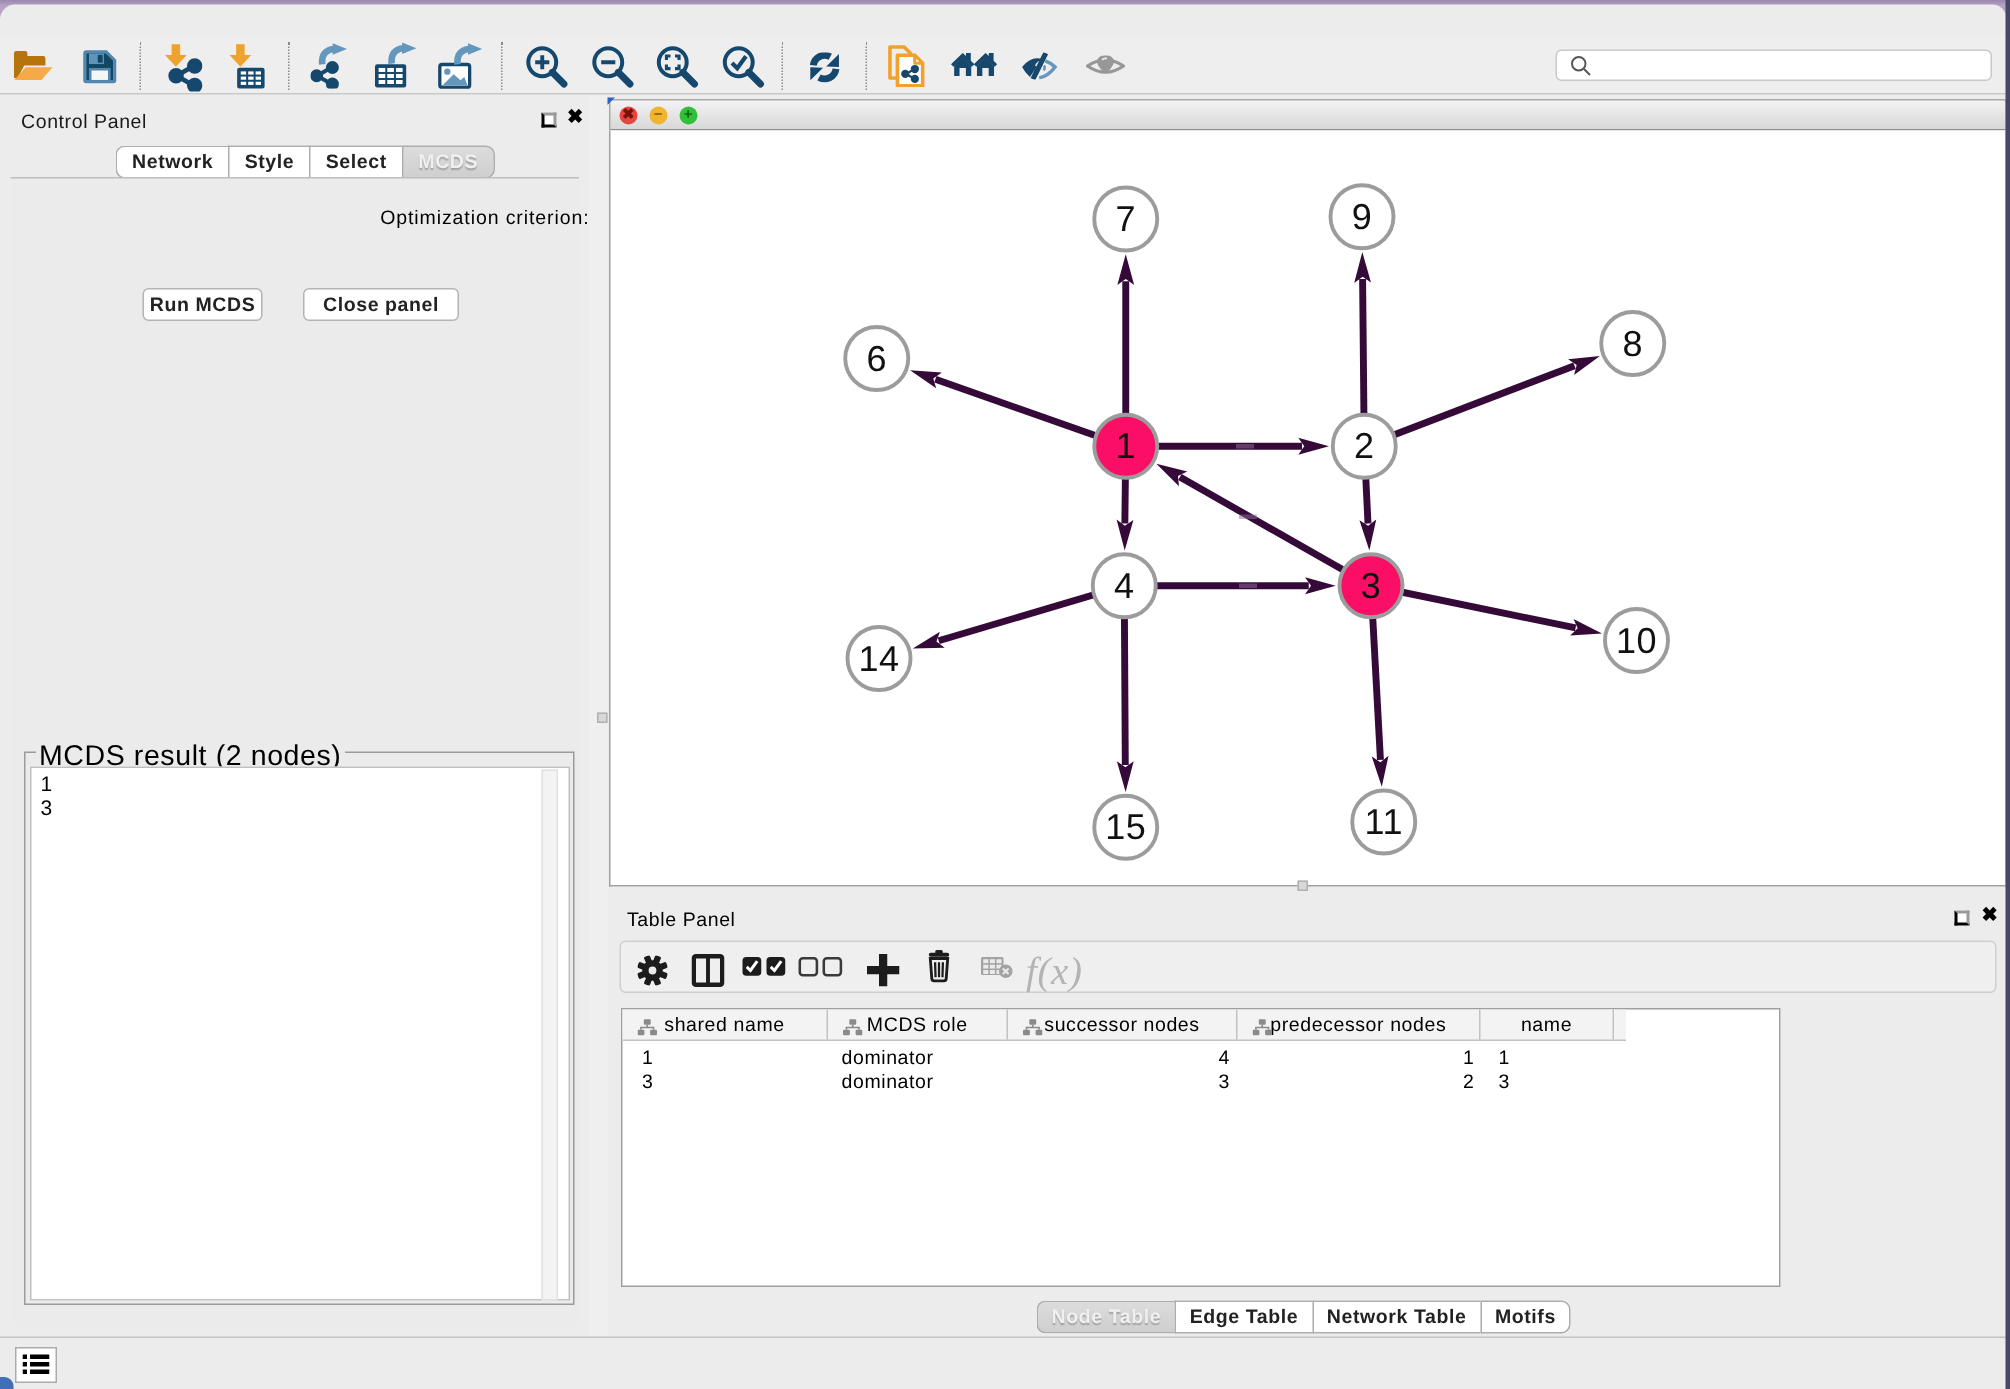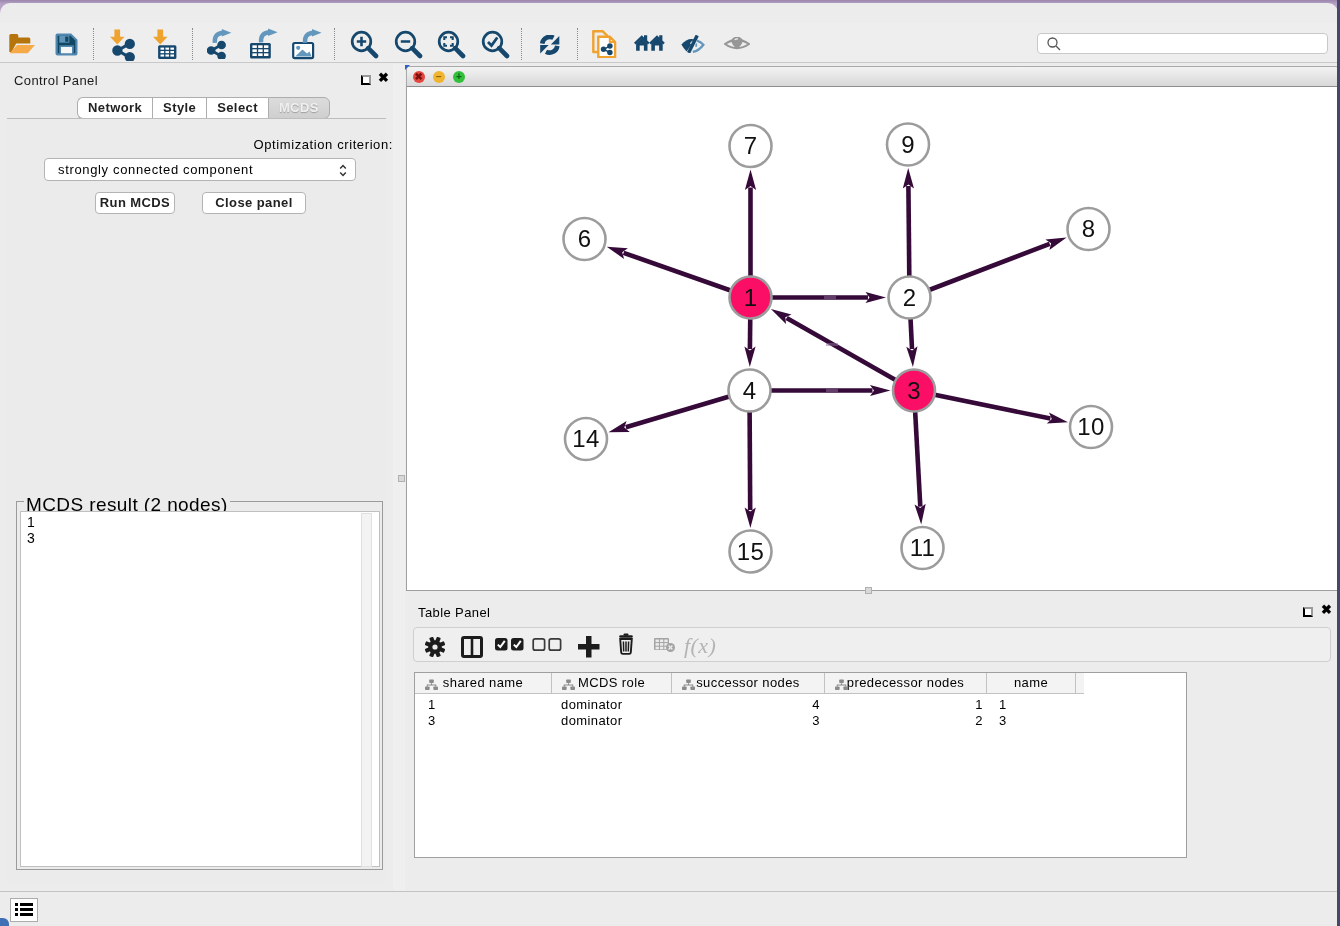--- a/index.html
+++ b/index.html
@@ -220,26 +220,20 @@
       <div class="float-btn" style="left:361px;"></div>
       <div class="close-x" style="left:378px;">✖</div>
       <div class="tabbar" id="cp-tabs">
         <div class="tab">Network</div>
         <div class="tab">Style</div>
         <div class="tab">Select</div>
         <div class="tab sel">MCDS</div>
       </div>
       <div id="cp-pane">
         <div id="opt-label">Optimization criterion:</div>
-        <div id="opt-select">strongly connected component
-          <svg class="spin" style="top:4px" width="10" height="15" viewBox="0 0 10 15">
-              <path d="M1.5,5 L5,1.2 L8.5,5" fill="none" stroke="#333" stroke-width="1.8"></path>
-              <path d="M1.5,10 L5,13.8 L8.5,10" fill="none" stroke="#333" stroke-width="1.8"></path>
-            </svg>
-        </div>
         <div class="btn" style="left:88px; top:73px; width:80px;">Run MCDS</div>
         <div class="btn" style="left:195px; top:73px; width:104px;">Close panel</div>
         <div id="fieldset">
           <div id="fs-legend">MCDS result (2 nodes)</div>
           <div id="fs-inner">1<br>3<div id="fs-scroll"></div></div>
         </div>
       </div>
     </div>
     <div id="splitter" style="position:absolute;left:393px;top:0;width:12px;height:827px;background:#efefef;"></div>
     <div id="netwin">
@@ -358,21 +352,21 @@
           <rect x="10.3" y="1.5" width="3.4" height="2.6" fill="#ebebeb"></rect>
           <rect x="1.5" y="5.1" width="3.4" height="2.6" fill="#ebebeb"></rect>
           <rect x="5.9" y="5.1" width="3.4" height="2.6" fill="#ebebeb"></rect>
           <rect x="10.3" y="5.1" width="3.4" height="2.6" fill="#ebebeb"></rect>
           <rect x="1.5" y="8.7" width="3.4" height="2.6" fill="#ebebeb"></rect>
           <rect x="5.9" y="8.7" width="3.4" height="2.6" fill="#ebebeb"></rect>
           <rect x="10.3" y="8.7" width="3.4" height="2.6" fill="#ebebeb"></rect>
           <circle cx="16.5" cy="9.5" r="4.5" fill="#a3a3a3"></circle>
           <path d="M14.6,7.6 L18.4,11.4 M18.4,7.6 L14.6,11.4" stroke="#ebebeb" stroke-width="1.4"></path>
         </svg>
-        <div style="position:absolute;left:278px;top:36px;font-family:'Liberation Serif',serif;font-style:italic;font-size:22px;color:#b4b4b4;">f(x)</div>
+        <div style="position:absolute;left:278px;top:36px;font-family:'Liberation Serif',serif;font-style:italic;font-size:26px;color:#b4b4b4;">f(x)</div>
       <div id="tp-table">
           <div class="theader" style="left:0;width:669px;">
             <div class="hcell" style="left:0px;width:137px;"><span style="position:absolute;left:10px;top:4px;"><svg width="13" height="12" viewBox="0 0 13 12">
                   <g fill="#8a8a8a">
                     <rect x="4.2" y="0.5" width="4.6" height="3.6" rx="0.8"></rect>
                     <rect x="0" y="7.5" width="4.6" height="3.6" rx="0.8"></rect>
                     <rect x="8.4" y="7.5" width="4.6" height="3.6" rx="0.8"></rect>
                   </g>
                   <g stroke="#8a8a8a" stroke-width="1.1" fill="none">
                     <path d="M6.5,4.2 V6 M2.3,7.5 V6 H10.7 V7.5"></path>
@@ -414,20 +408,26 @@
           <div class="trow" style="left:146px;top:24px;width:110px;">dominator</div>
           <div class="trow" style="left:265px;top:24px;width:140px;text-align:right;">4</div>
           <div class="trow" style="left:418px;top:24px;width:150px;text-align:right;">1</div>
           <div class="trow" style="left:584px;top:24px;width:60px;">1</div>
           <div class="trow" style="left:13px;top:40px;width:120px;">3</div>
           <div class="trow" style="left:146px;top:40px;width:110px;">dominator</div>
           <div class="trow" style="left:265px;top:40px;width:140px;text-align:right;">3</div>
           <div class="trow" style="left:418px;top:40px;width:150px;text-align:right;">2</div>
           <div class="trow" style="left:584px;top:40px;width:60px;">3</div>
         </div>
+      <div class="tabbar" id="tp-tabs">
+        <div class="tab sel">Node Table</div>
+        <div class="tab">Edge Table</div>
+        <div class="tab">Network Table</div>
+        <div class="tab">Motifs</div>
+      </div>
     </div>
   </div>
   <div id="statusbar">
     <div id="listbtn">
       <svg width="18" height="16" style="position:absolute;left:4px;top:3px" viewBox="0 0 18 16">
         <rect x="0" y="1" width="3" height="3" fill="#000"></rect>
           <rect x="5" y="1" width="13" height="3" fill="#000"></rect>
         <rect x="0" y="6" width="3" height="3" fill="#000"></rect>
           <rect x="5" y="6" width="13" height="3" fill="#000"></rect>
         <rect x="0" y="11" width="3" height="3" fill="#000"></rect>

